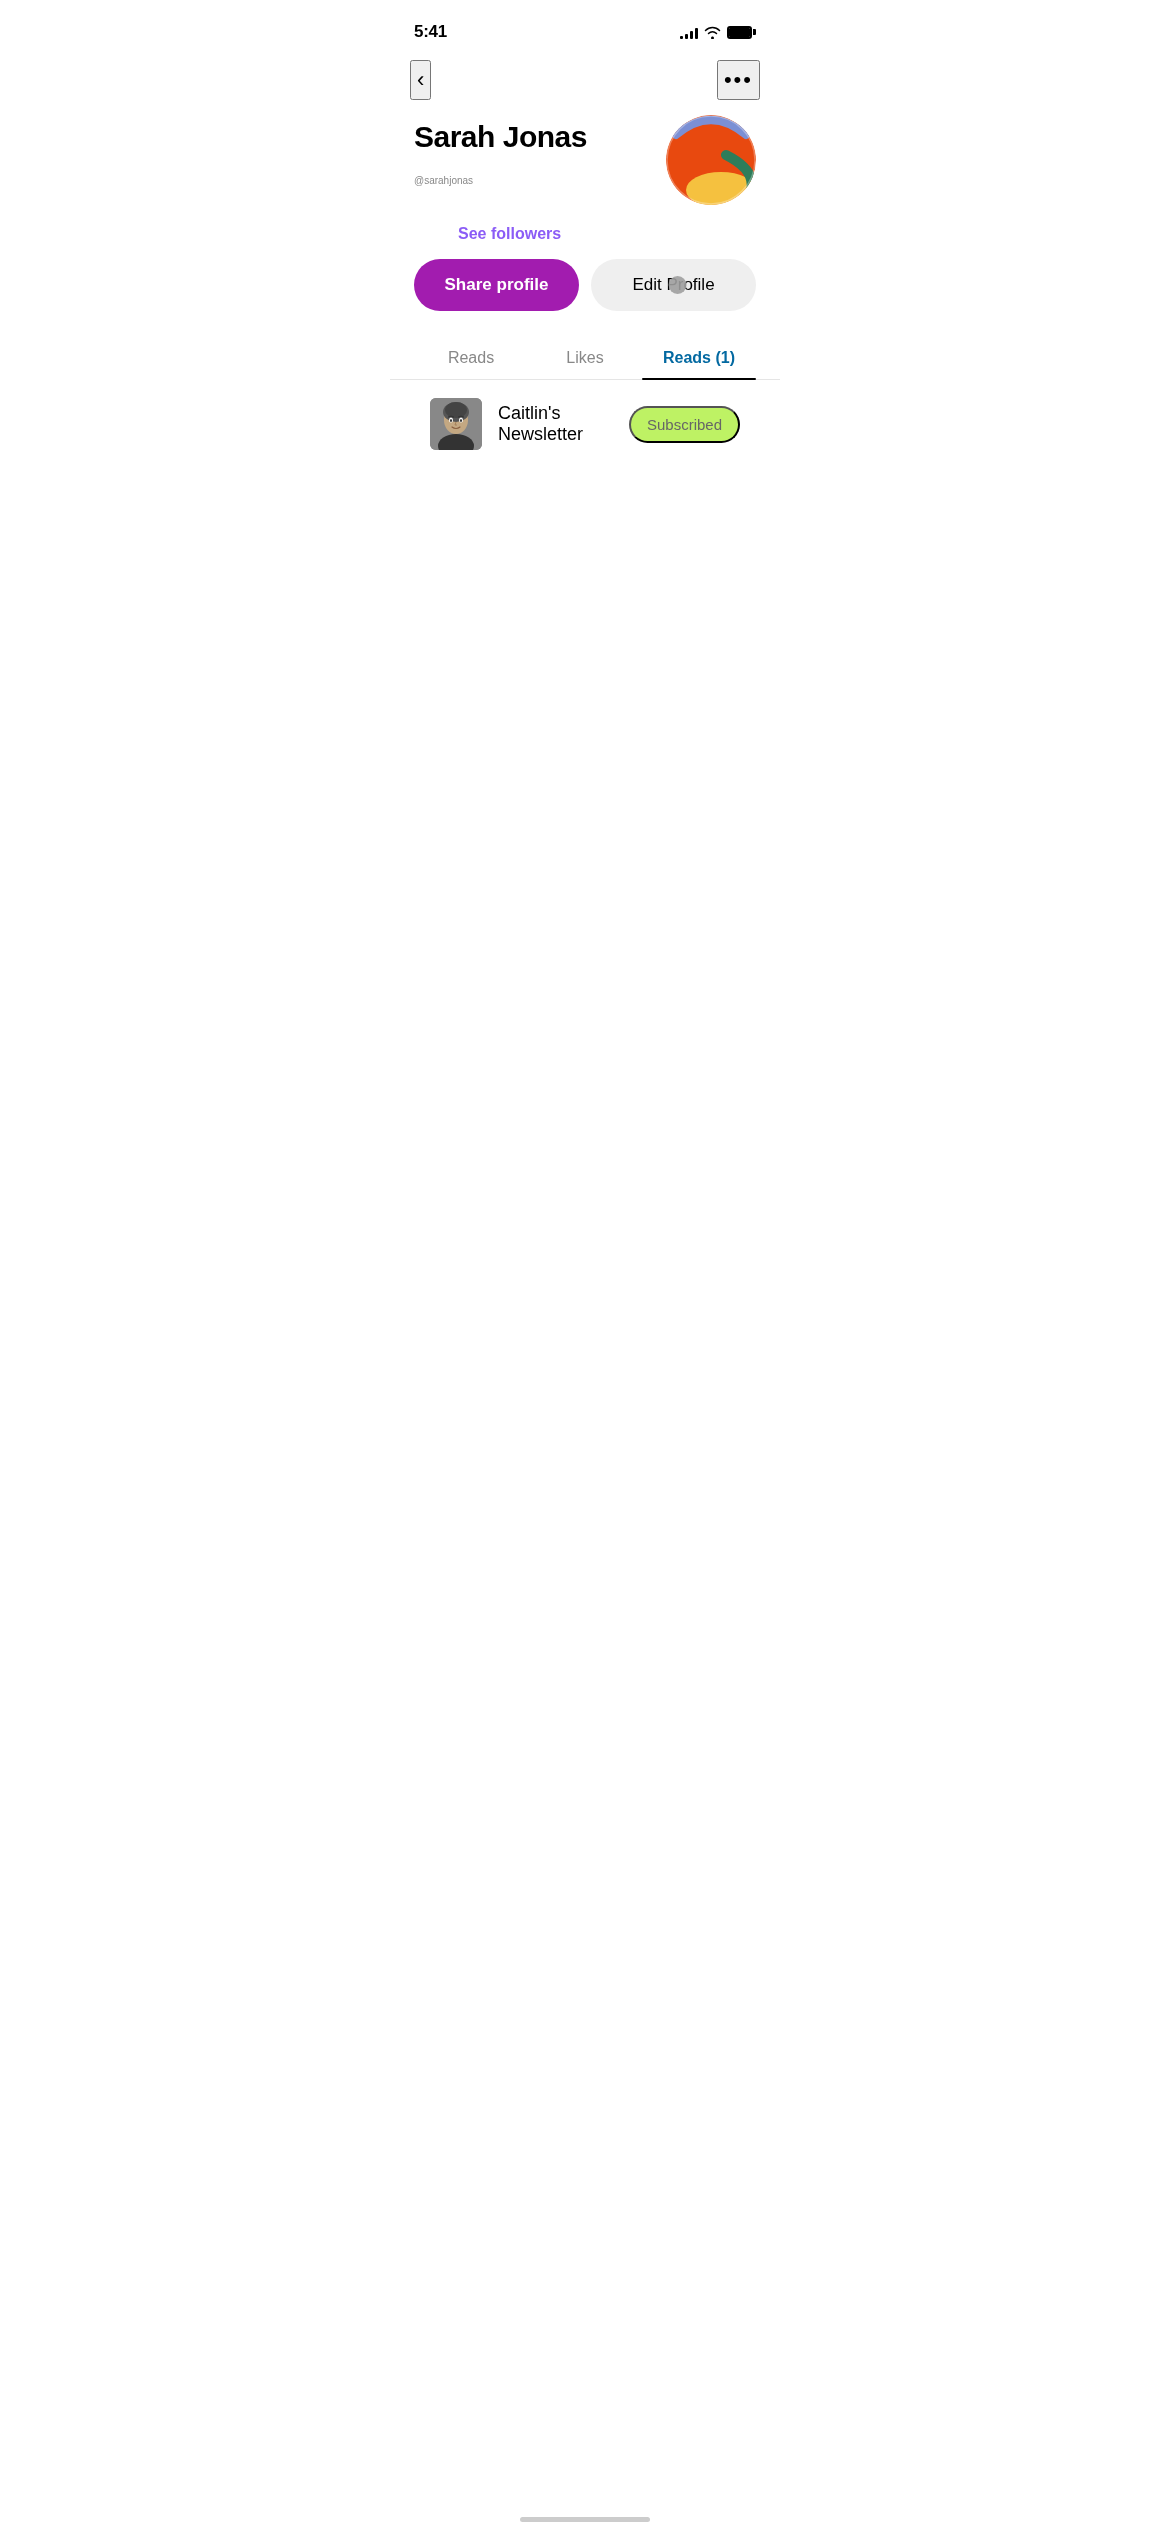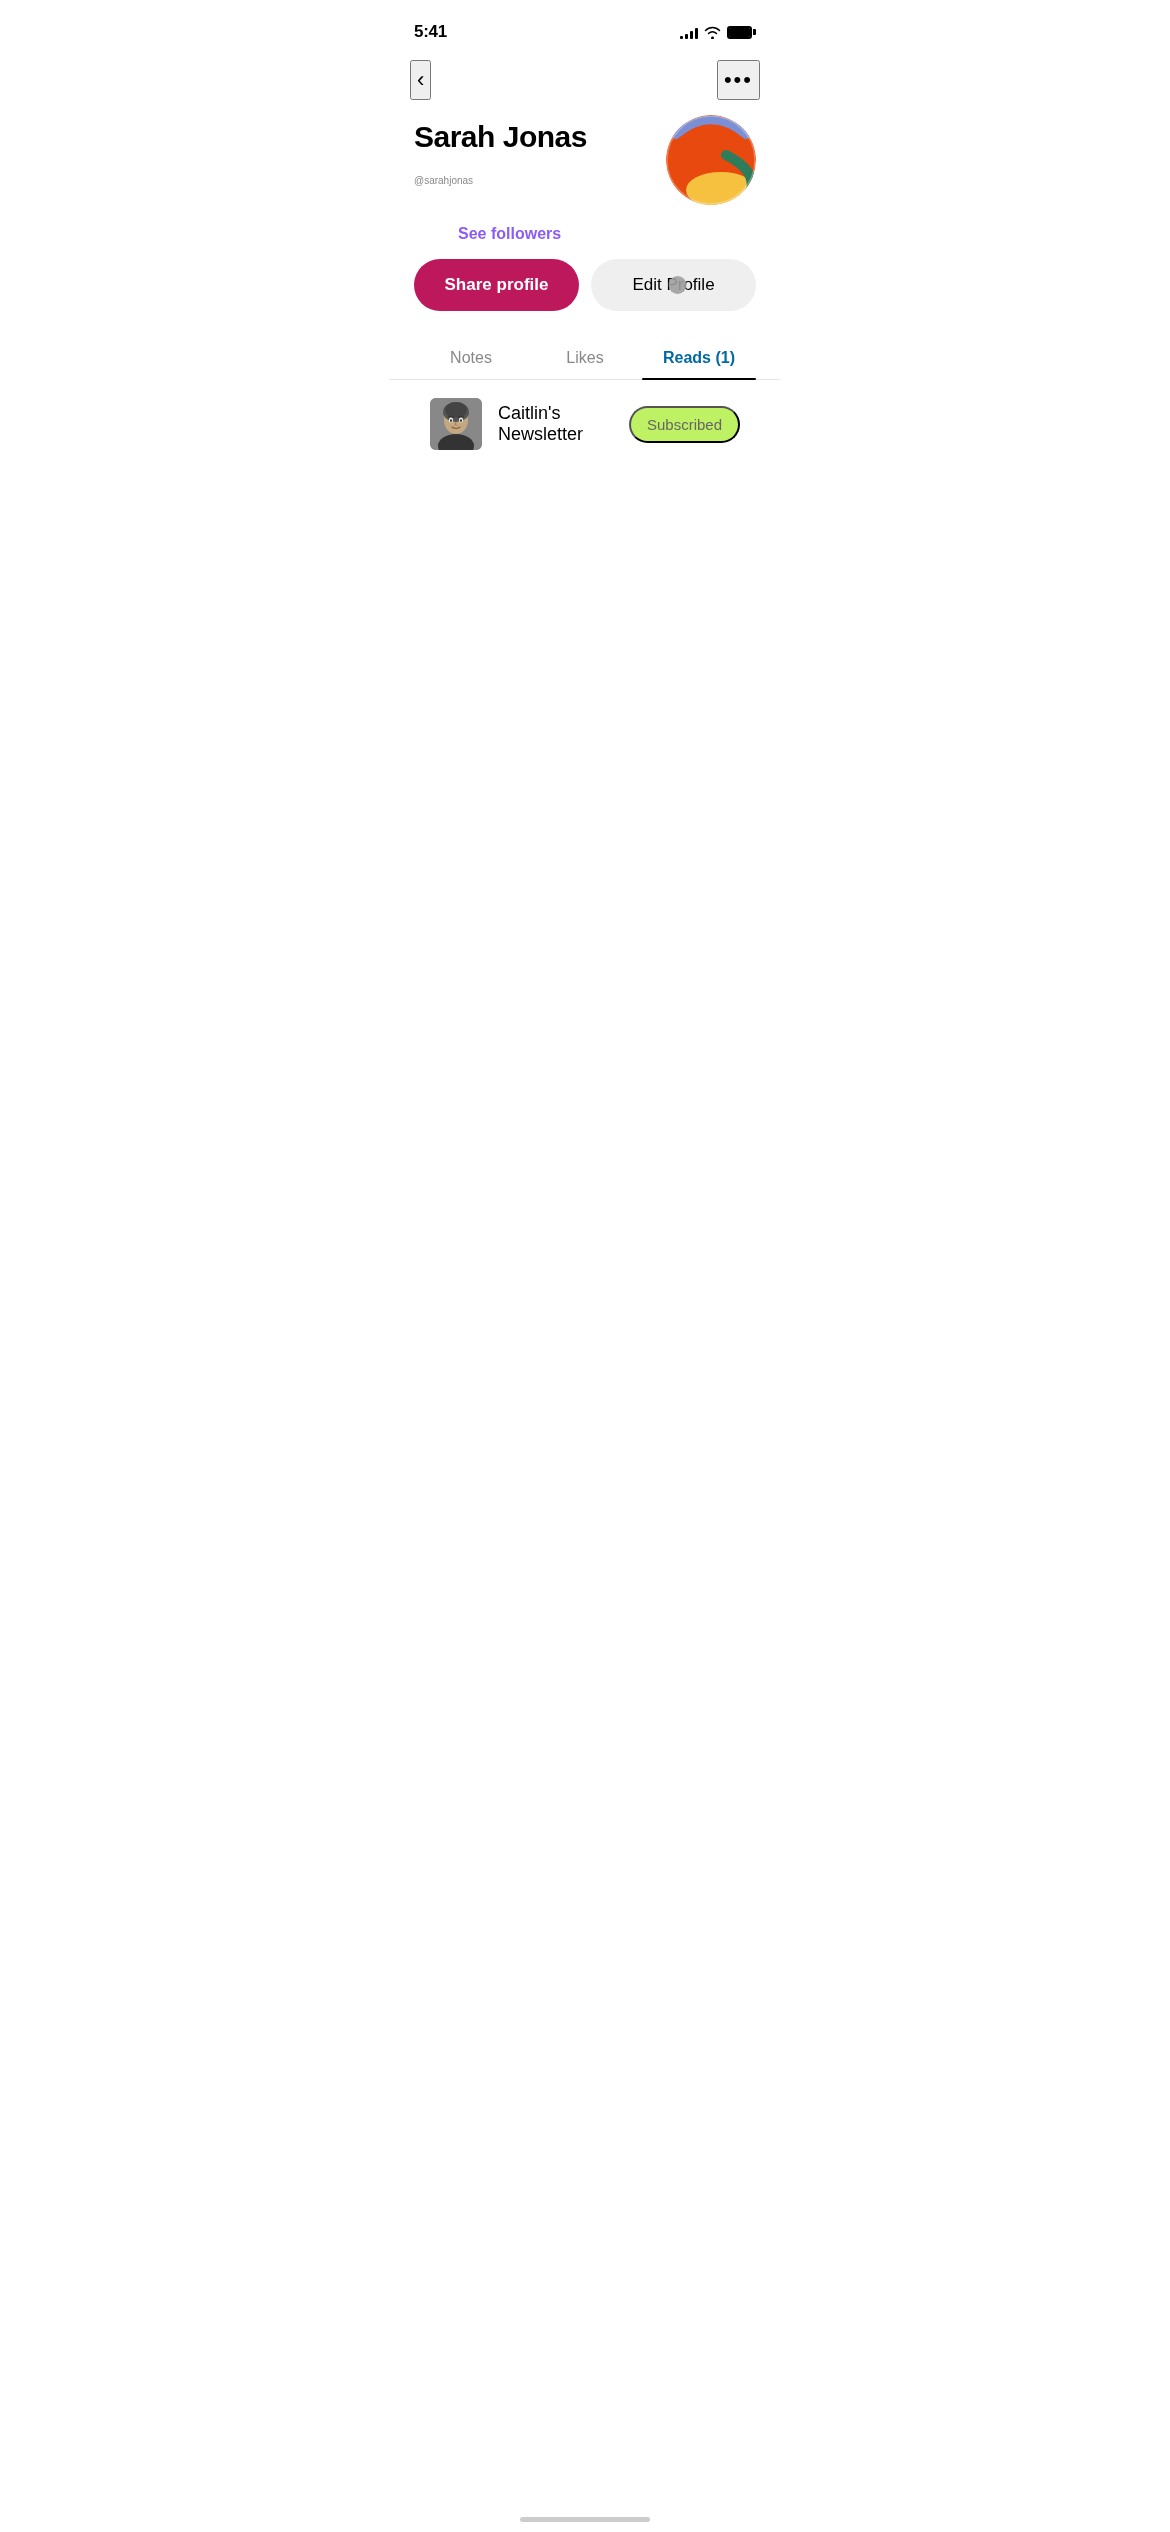--- a/index.html
+++ b/index.html
@@ -162,21 +162,21 @@
 
     
     .action-buttons {
       display: flex;
       gap: 12px;
       padding: 0 24px 24px 24px;
     }
 
     .btn-share {
       flex: 1;
-      background: #be185d;
+      background: #a21caf;
       color: #fff;
       border: none;
       border-radius: 28px;
       padding: 16px 20px;
       font-size: 17px;
       font-weight: 600;
       cursor: pointer;
       text-align: center;
     }
 
@@ -356,21 +356,21 @@
 <div class="action-buttons">
   <button class="btn-share">Share profile</button>
   <button class="btn-edit">
     <div class="touch-indicator"></div>
     <span>Edit Profile</span>
   </button>
 </div>
 
 <div class="tabs">
   <div class="tab">
-    <span>Notes</span>
+    <span>Reads</span>
   </div>
   <div class="tab">
     <span>Likes</span>
   </div>
   <div class="tab active">
     <span>Reads (1)</span>
   </div>
 </div>
 
 <div class="newsletter-list">

